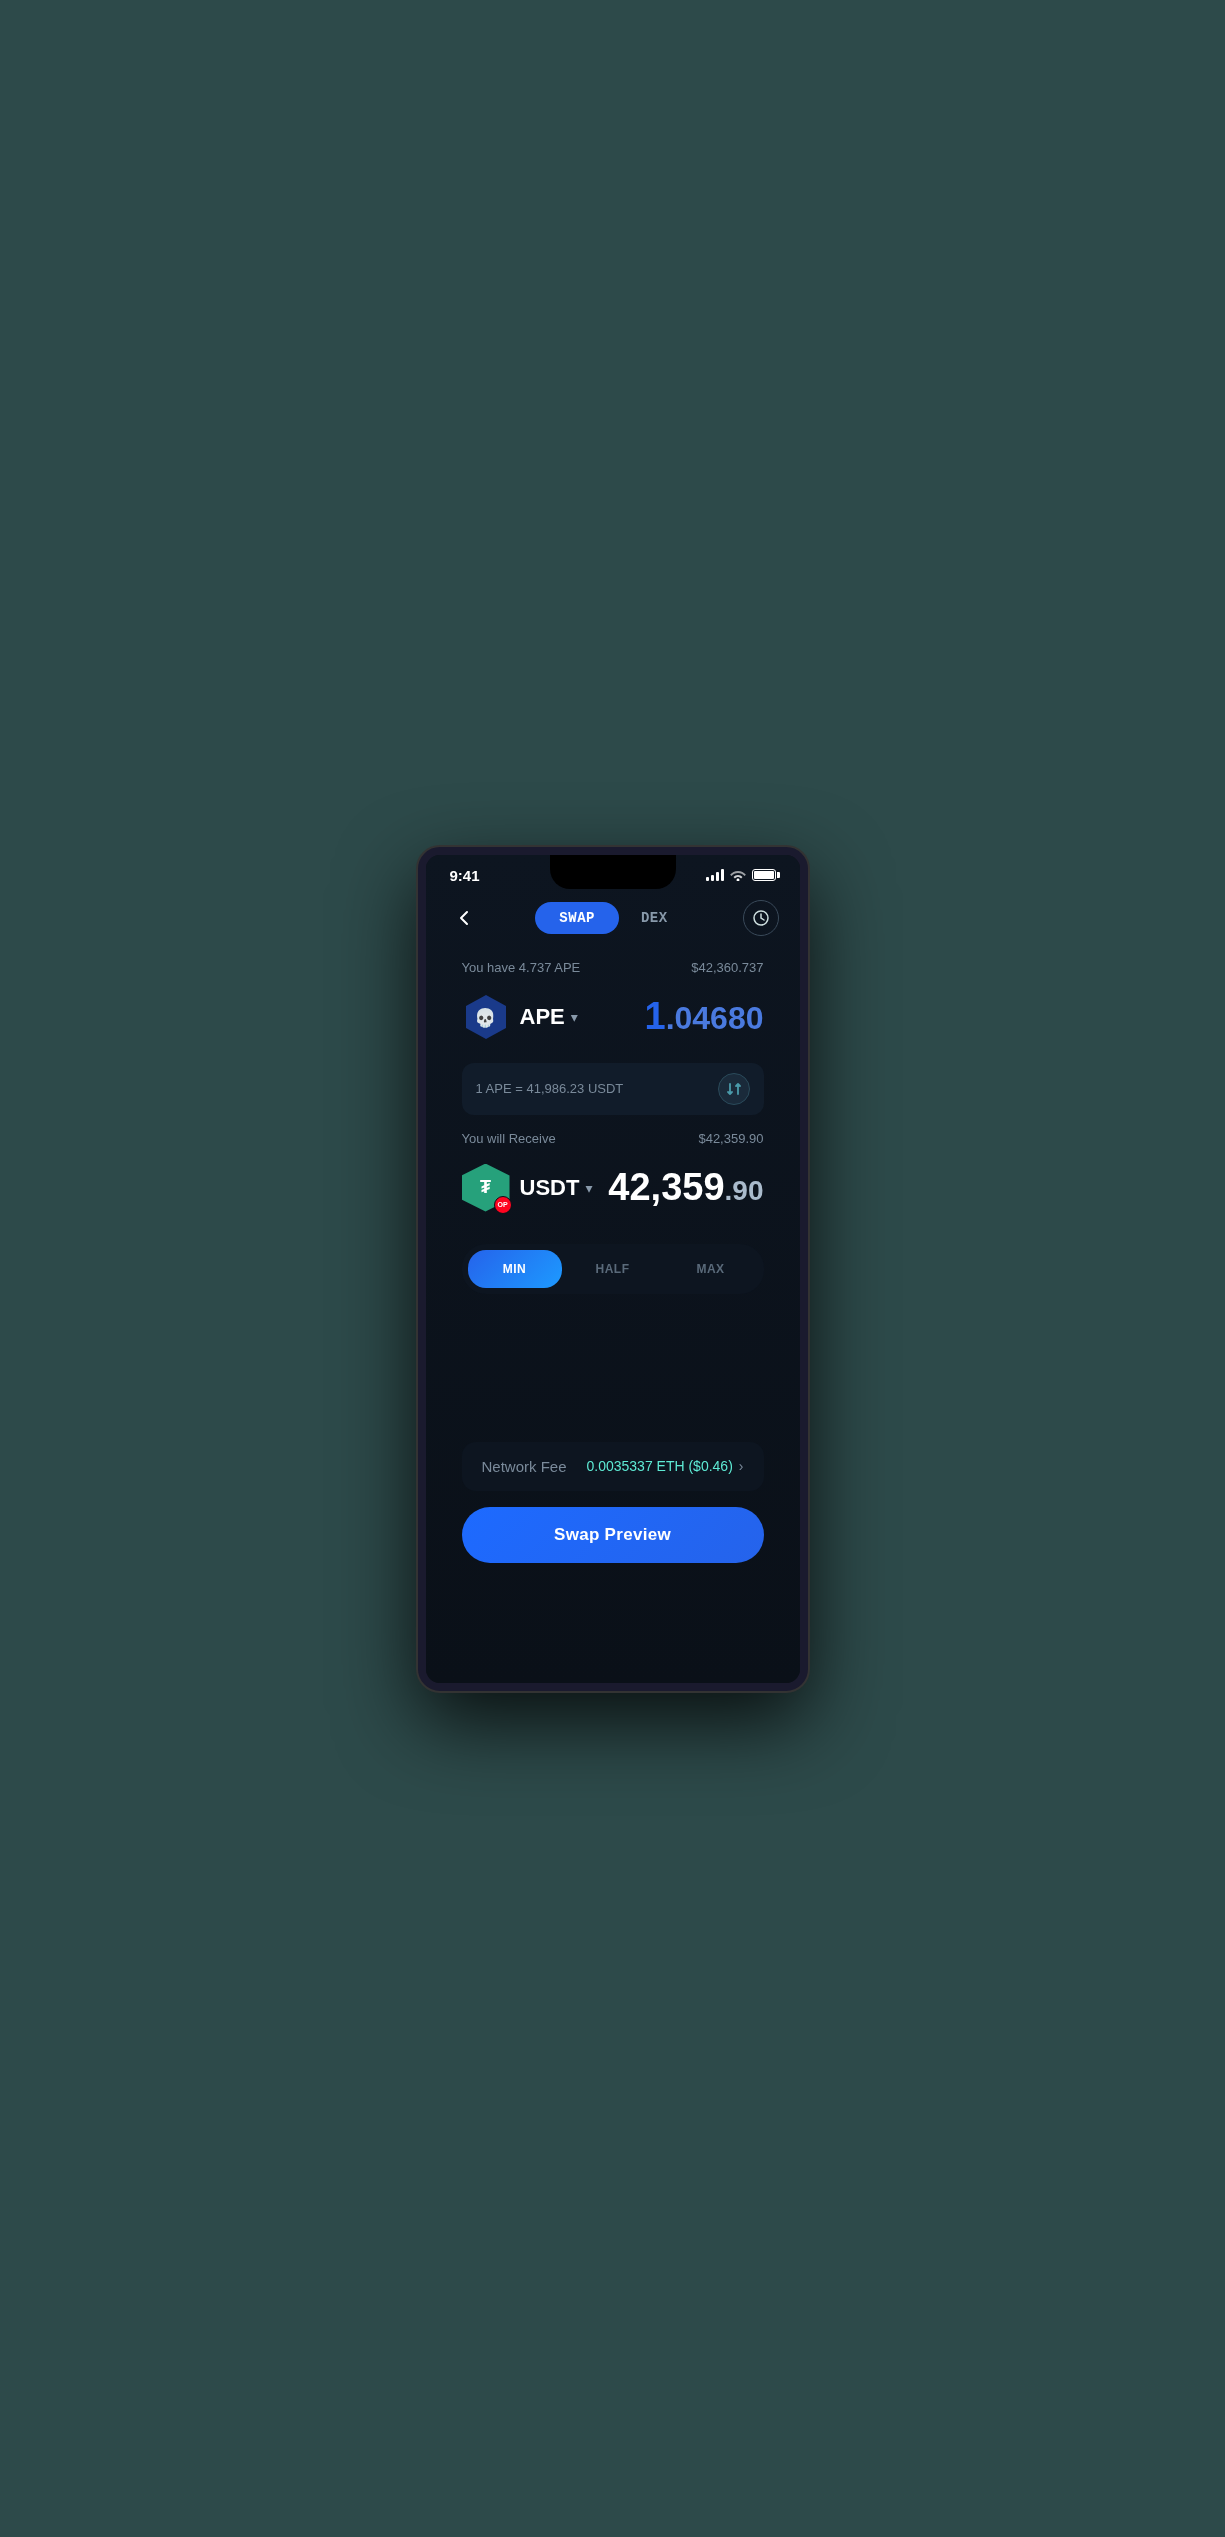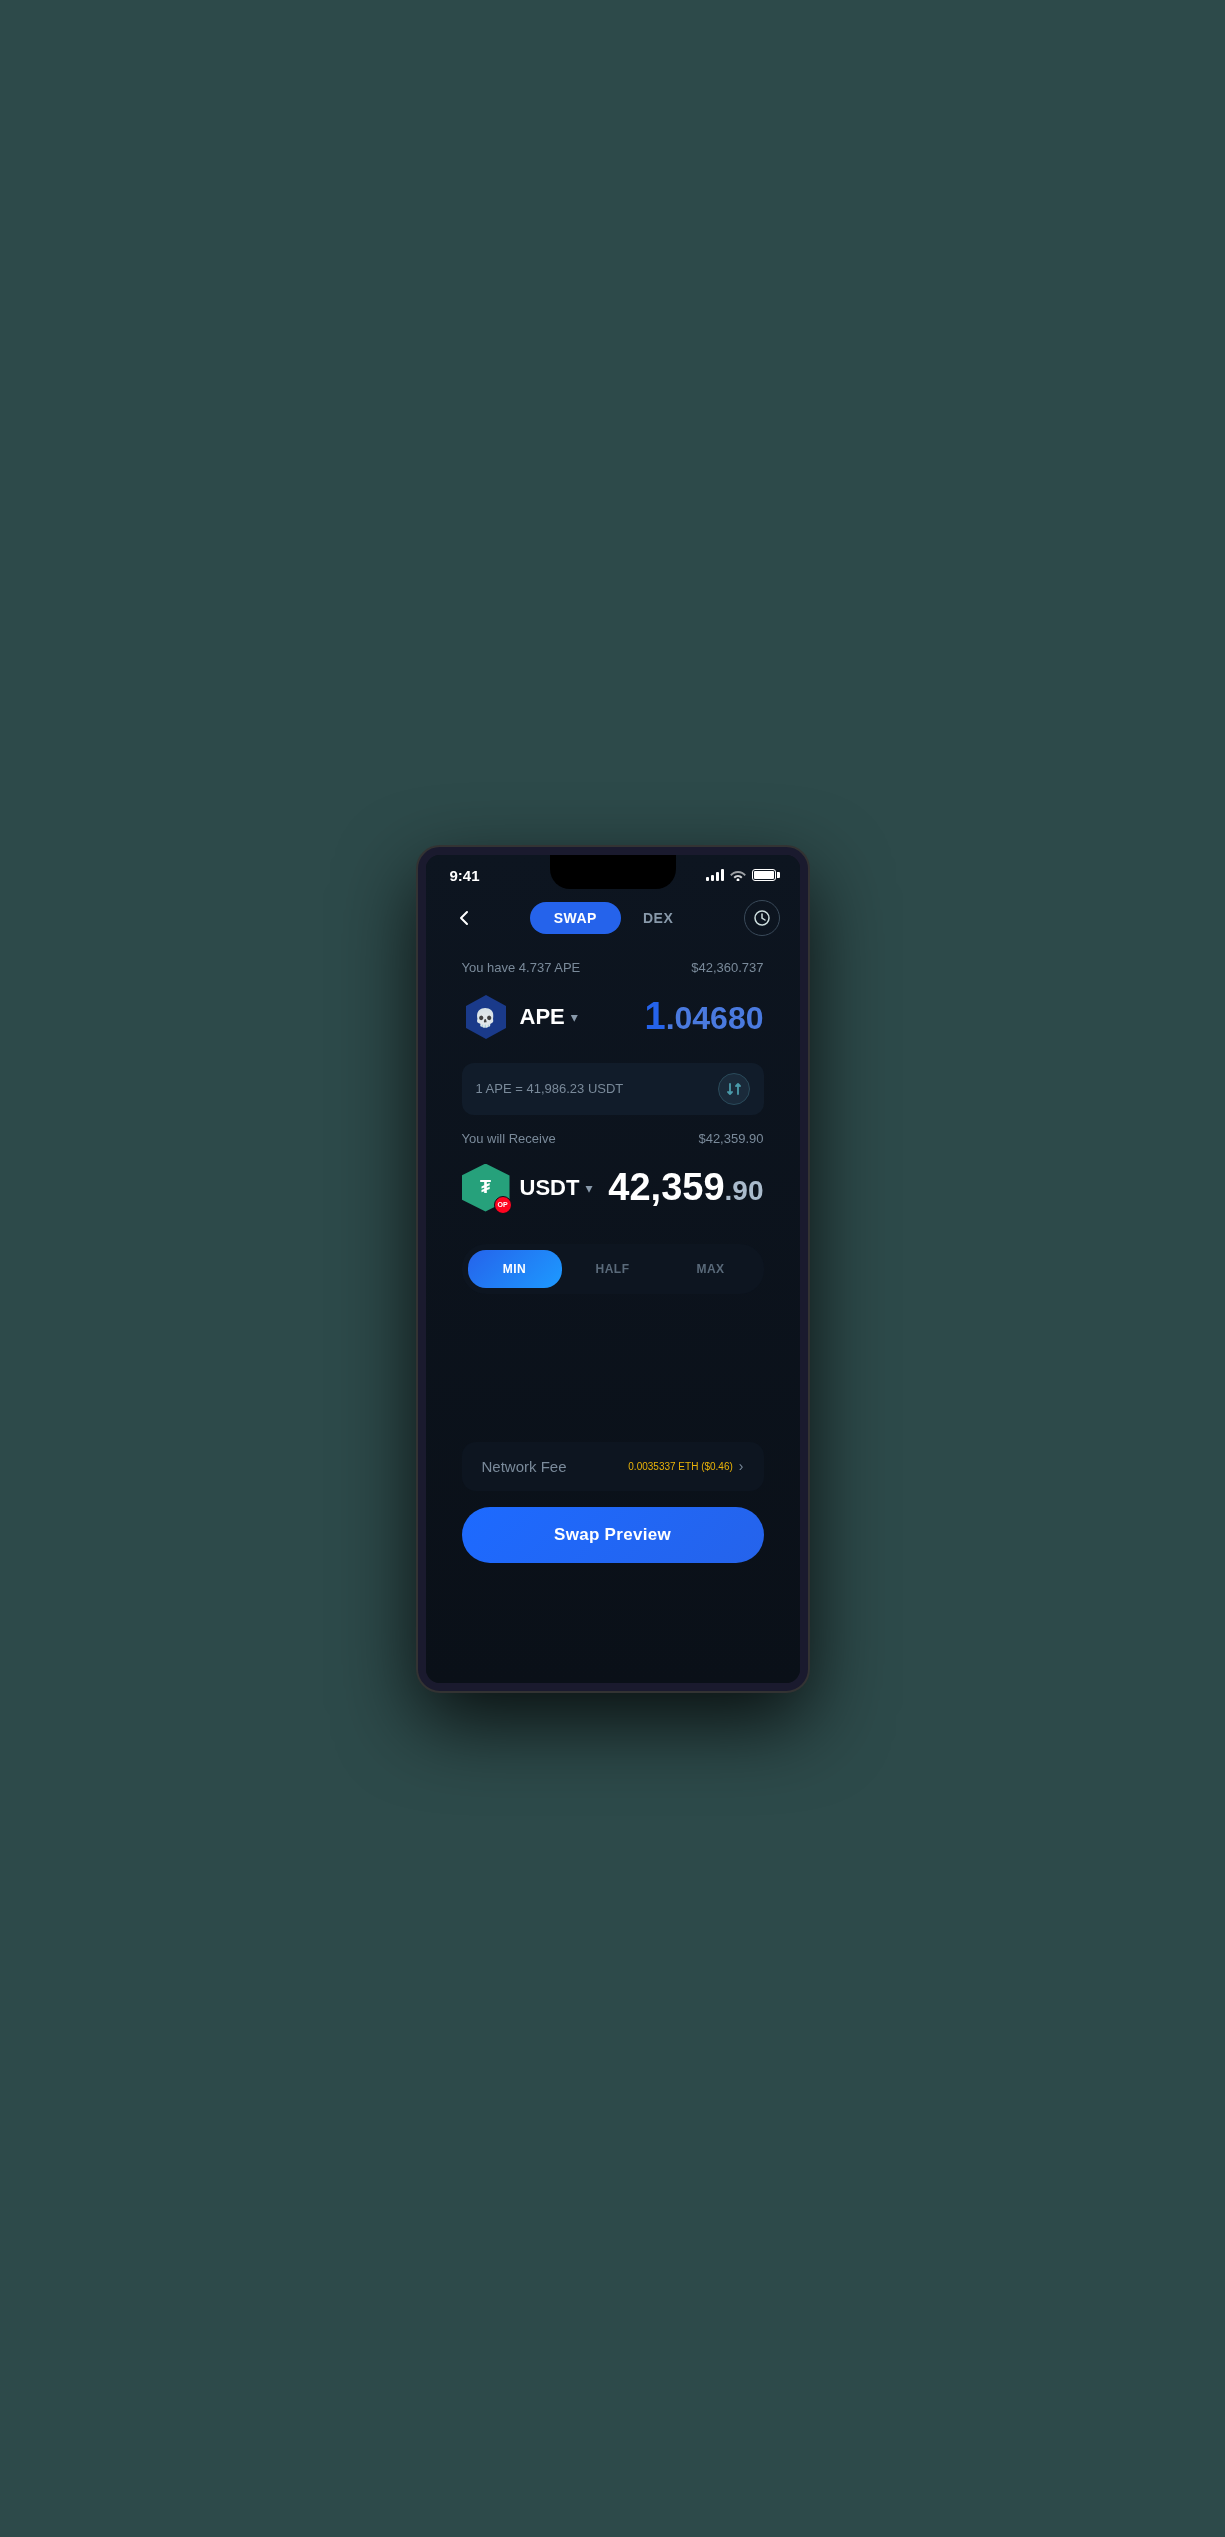--- a/index.html
+++ b/index.html
@@ -116,20 +116,21 @@
       border-radius: 0 0 20px 20px;
       z-index: 10;
     }
 
     
     .header {
       display: flex;
       justify-content: space-between;
       align-items: center;
       padding: 8px 20px 16px;
+      font-family: Liberation Mono, monospace;
     }
 
     .back-btn {
       width: 36px;
       height: 36px;
       display: flex;
       align-items: center;
       justify-content: center;
       color: #fff;
       font-size: 20px;
@@ -379,22 +380,22 @@
       font-size: 15px;
     }
 
     .fee-value-row {
       display: flex;
       align-items: center;
       gap: 6px;
     }
 
     .fee-value {
-      color: #eab308;
-      font-size: 10px;
+      color: #5eead4;
+      font-size: 14px;
       font-weight: 500;
     }
 
     .fee-chevron {
       color: #7a8a9a;
       font-size: 14px;
     }
 
     
     .swap-preview-btn {

